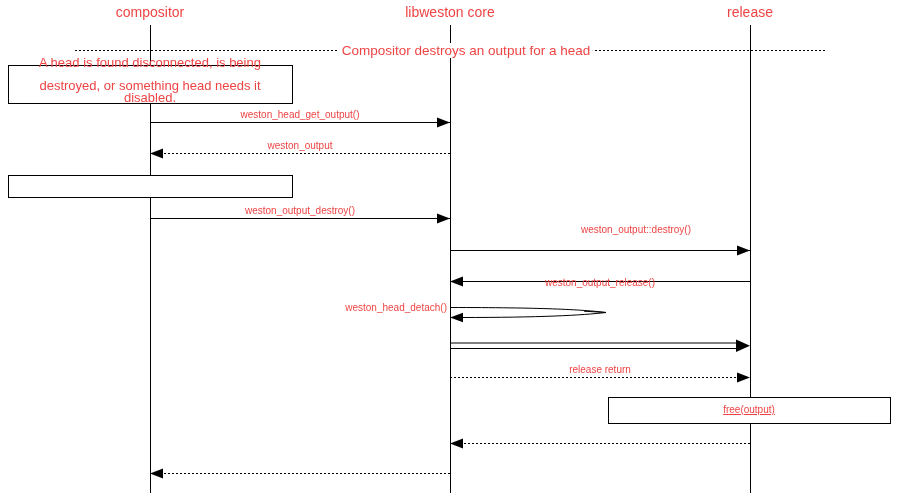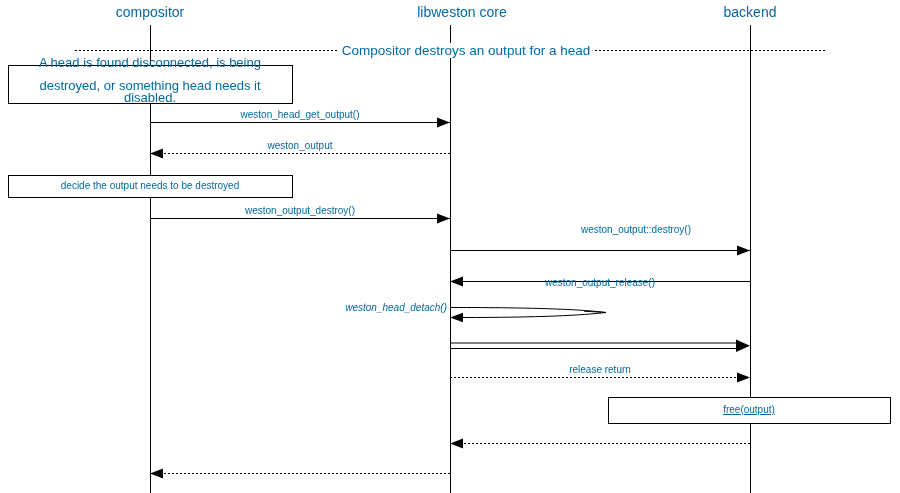--- a/index.html
+++ b/index.html
@@ -2,36 +2,36 @@
 <html><head>
 <meta charset="utf-8">
 <style>
   html, body { margin: 0; padding: 0; background: #ffffff; }
   .canvas {
     position: relative;
     width: 900px;
     height: 493px;
     background: #ffffff;
     font-family: "Liberation Sans", sans-serif;
-    color: #0369a1;
+    color: #ef4444;
     overflow: hidden;
   }
   .canvas svg { position: absolute; left: 0; top: 0; }
   .lbl {
     position: absolute;
     font-size: 10px;
     line-height: 15px;
     white-space: nowrap;
     z-index: 2;
   }
   .center { transform: translateX(-50%); }
   .actor { font-size: 14px; }
   .divider-label { background: #ffffff; padding: 0 3px; font-size: 13.5px; }
   .note-line { font-size: 13px; line-height: 12.5px; }
-  .rightalign { transform: translateX(-100%); font-style: italic; }
+  .rightalign { transform: translateX(-100%); }
 </style>
 </head>
 <body>
 
 <div class="canvas">
 
   <svg width="900" height="493" viewBox="0 0 900 493" fill="none" stroke="#000000" stroke-width="1">
 
     <g>
       <line x1="150.5" y1="25" x2="150.5" y2="493"></line>
@@ -93,32 +93,31 @@
       <polygon points="450,443.5 463,438.5 463,448.5" fill="#000000" stroke="none"></polygon>
     </g>
 
     <g>
       <line x1="450" y1="473.5" x2="163" y2="473.5" stroke-dasharray="2,2"></line>
       <polygon points="150,473.5 163,468.5 163,478.5" fill="#000000" stroke="none"></polygon>
     </g>
   </svg>
 
   <div class="lbl actor center" style="left:150px; top:5px;">compositor</div>
-  <div class="lbl actor center" style="left:450px; top:5px;margin-left:12px;">libweston core</div>
-  <div class="lbl actor center" style="left:750px; top:5px;">backend</div>
+  <div class="lbl actor center" style="left:450px; top:5px;">libweston core</div>
+  <div class="lbl actor center" style="left:750px; top:5px;">release</div>
 
   <div class="lbl divider-label center" style="left:466px; top:43px;">Compositor destroys an output for a head</div>
 
   <div>
     <div class="lbl note-line center" style="left:150px; top:57px;">A head is found disconnected, is being</div>
     <div class="lbl note-line center" style="left:150px; top:79.5px;">destroyed, or something head needs it</div>
     <div class="lbl note-line center" style="left:150px; top:92px;">disabled.</div>
   </div>
 
-  <div class="lbl center" style="left:150px; top:178px;">decide the output needs to be destroyed</div>
 
   <div class="lbl center" style="left:749px; top:402px;text-decoration:underline;">free(output)</div>
 
   <div class="lbl center" style="left:300px; top:107px;">weston_head_get_output()</div>
   <div class="lbl center" style="left:300px; top:138px;">weston_output</div>
   <div class="lbl center" style="left:300px; top:203px;">weston_output_destroy()</div>
   <div class="lbl center" style="left:600px; top:222px;margin-left:36px;">weston_output::destroy()</div>
   <div class="lbl center" style="left:600px; top:266px;margin-top:9px;">weston_output_release()</div>
   <div class="lbl rightalign" style="left:447px; top:300px;">weston_head_detach()</div>
   <div class="lbl center" style="left:600px; top:362px;">release return</div>

